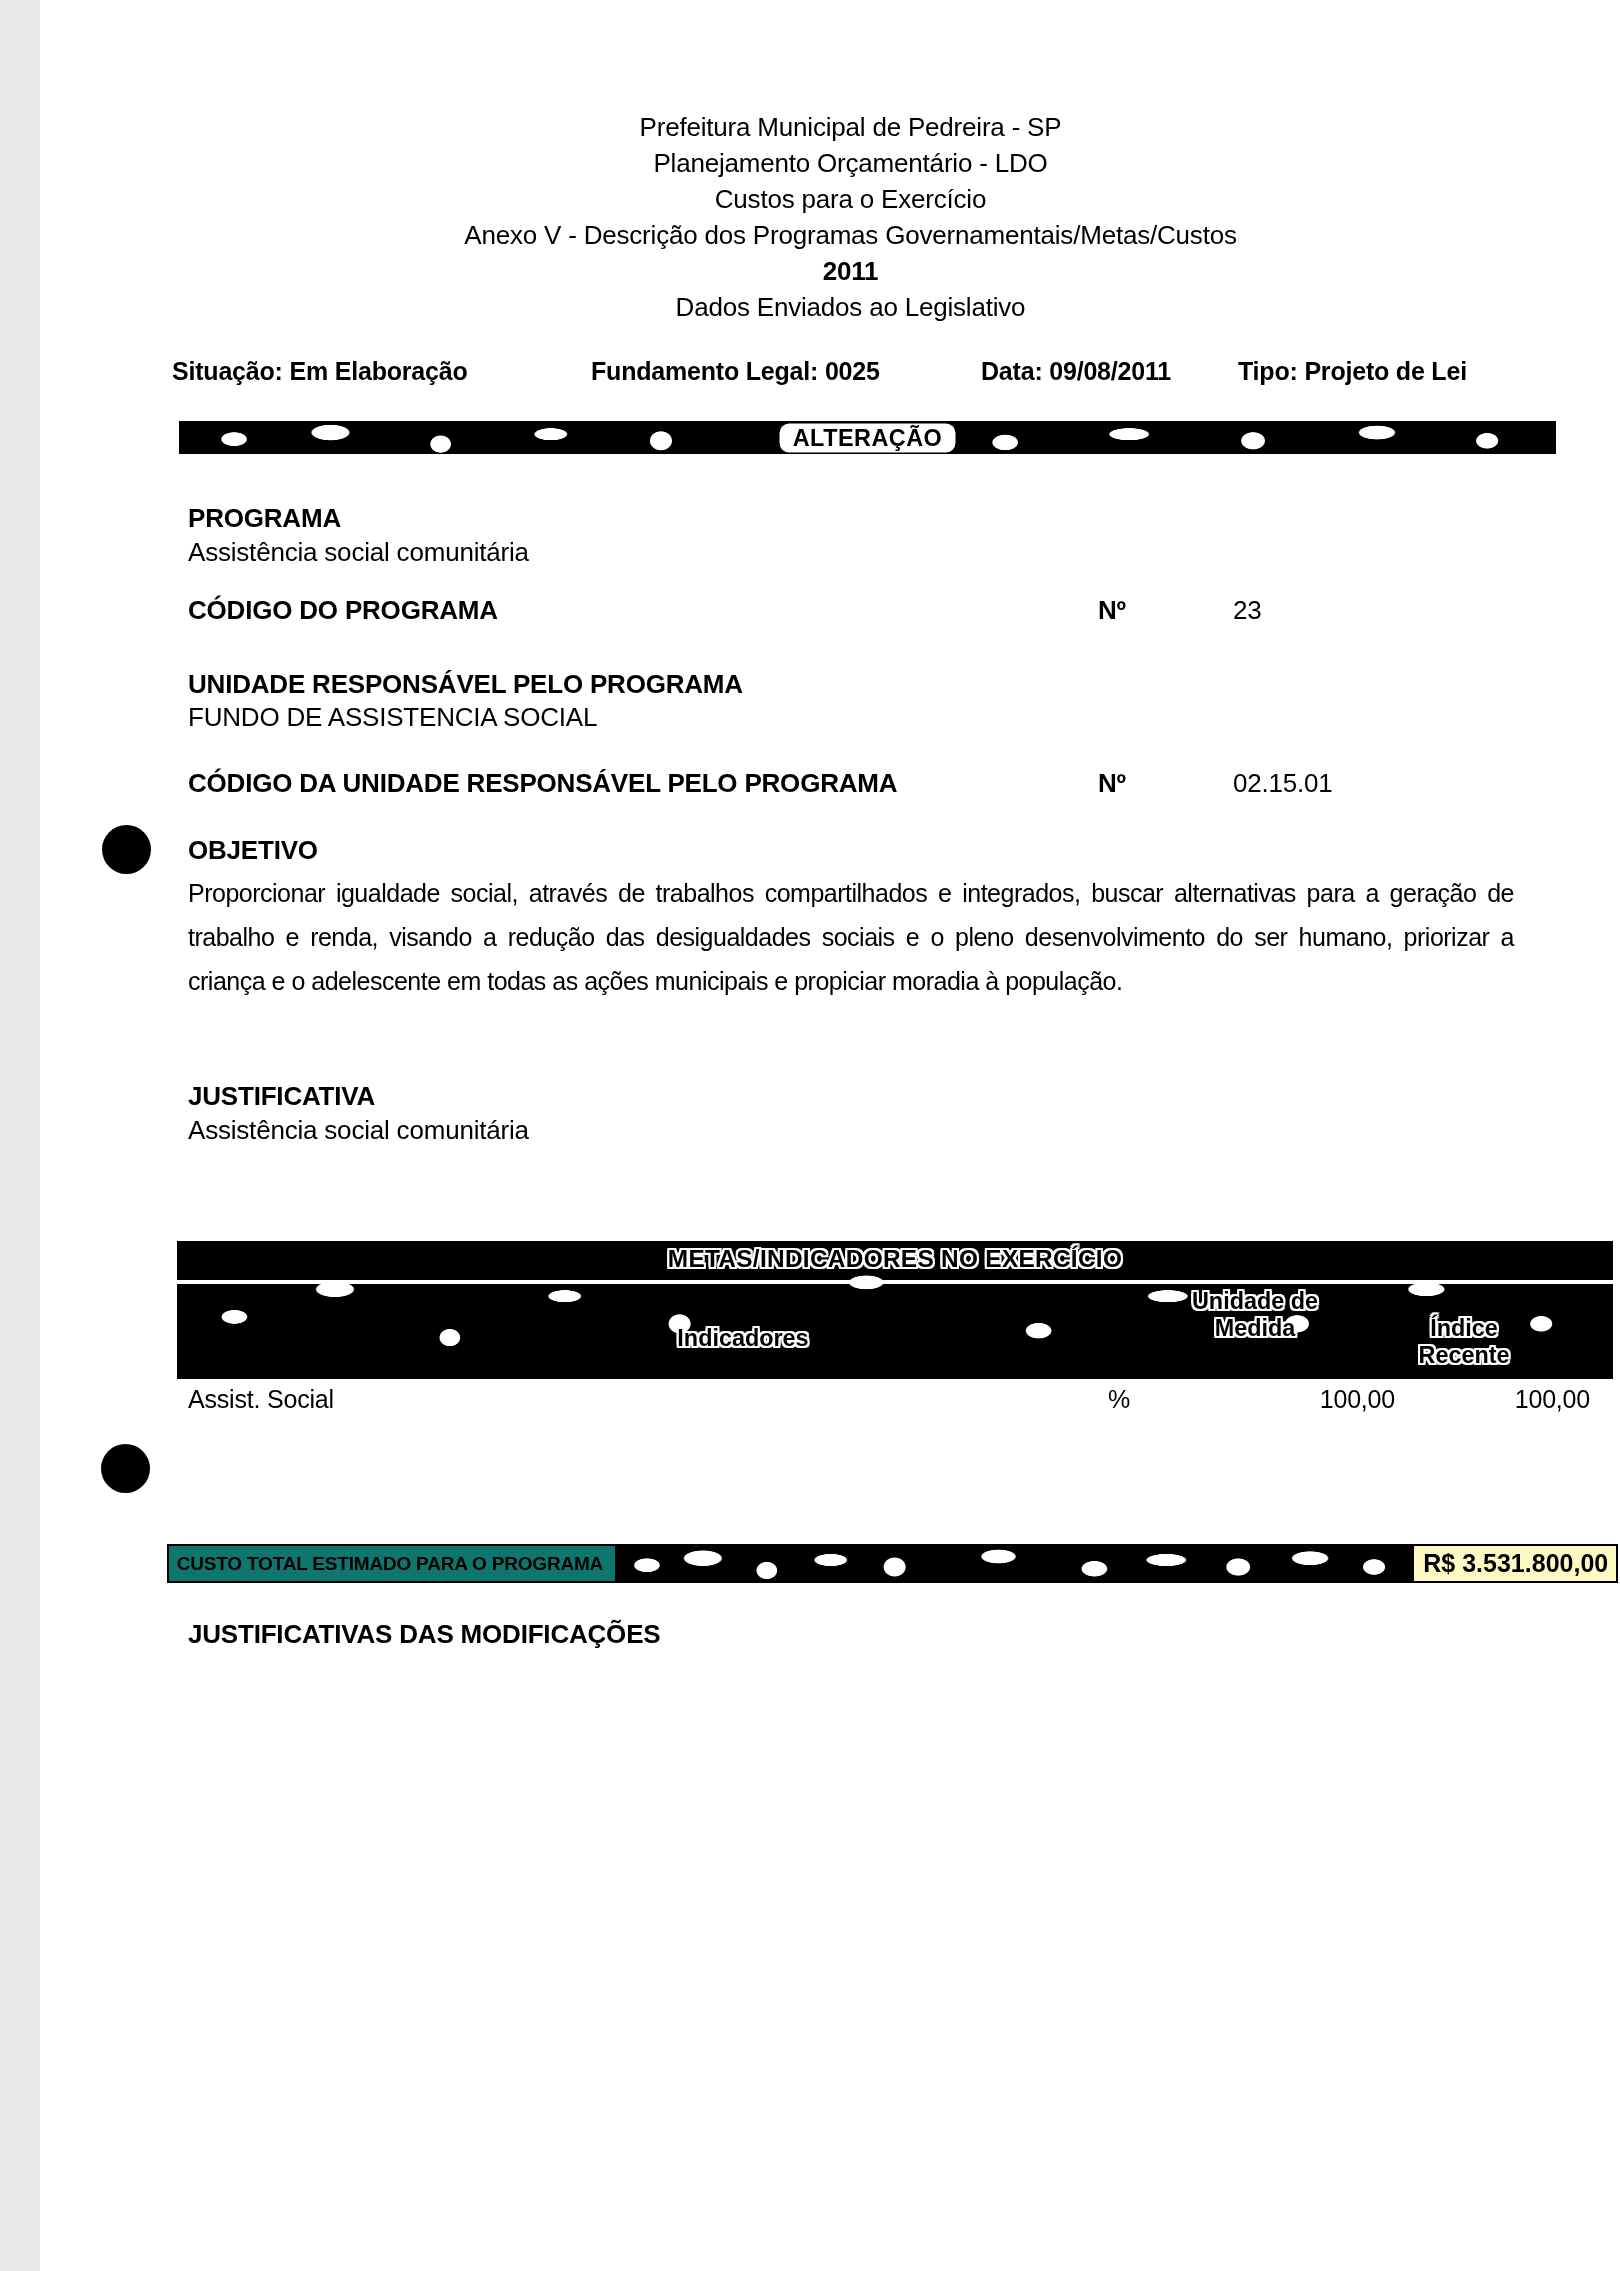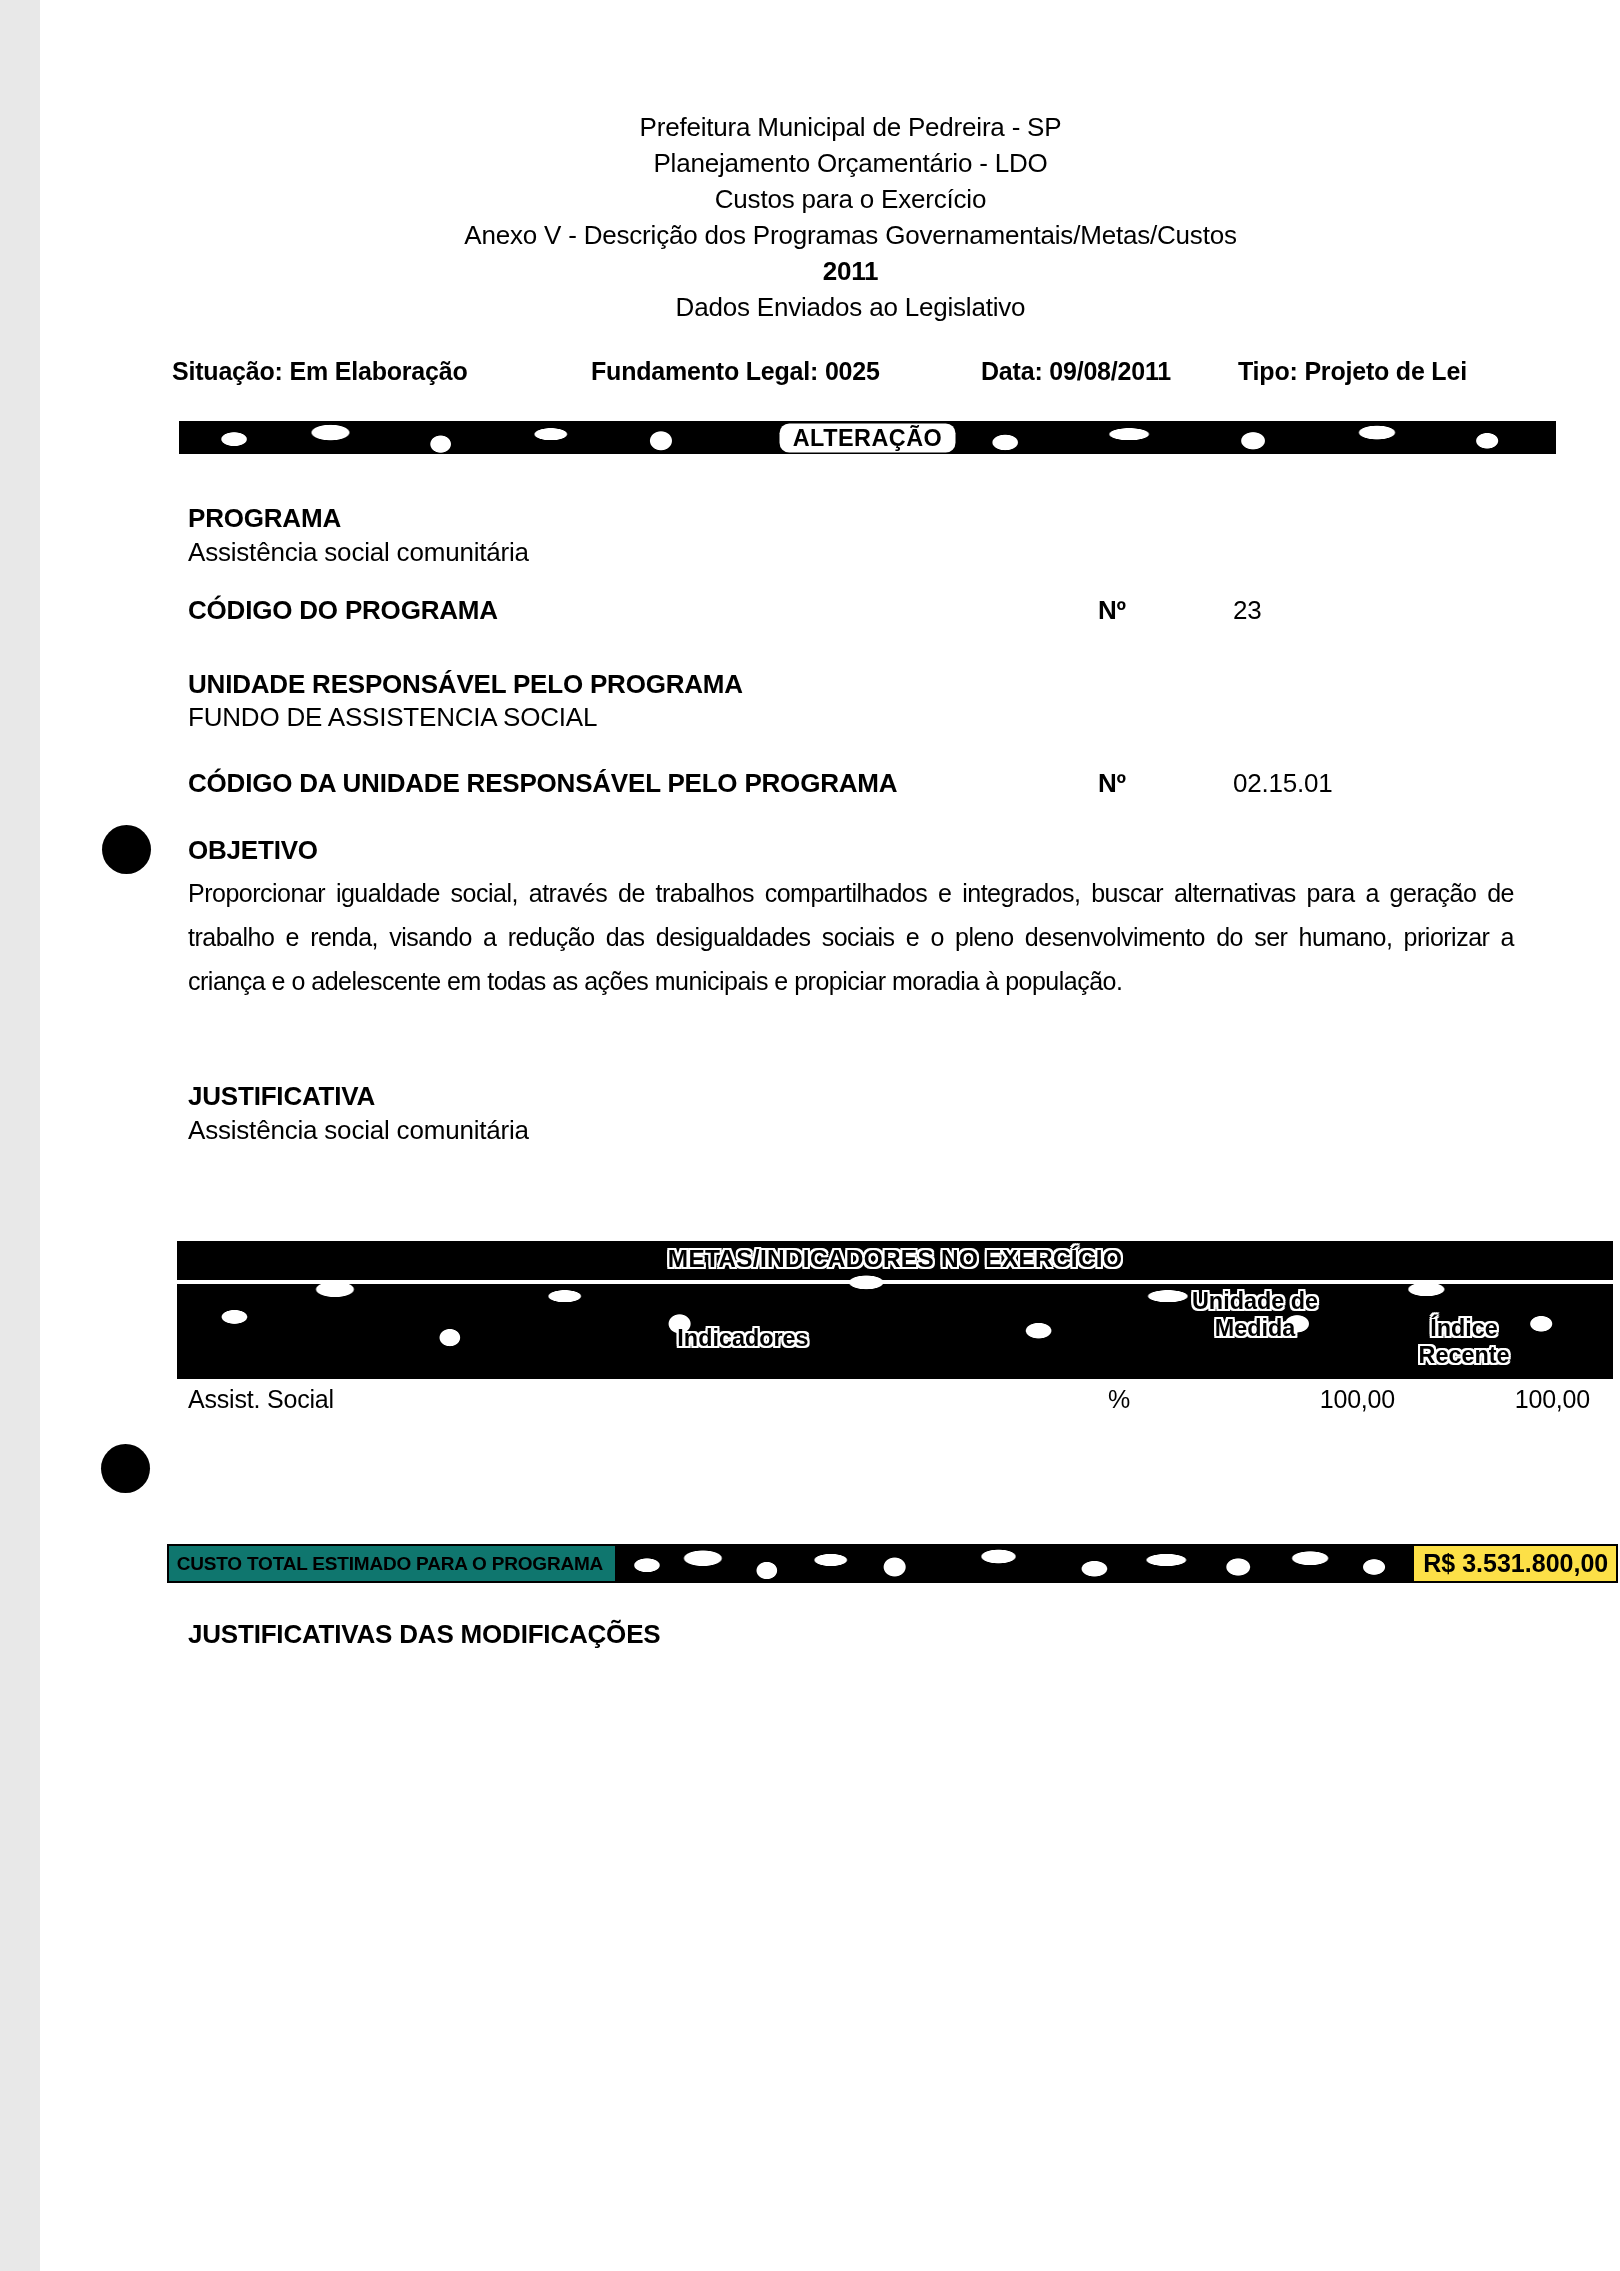--- a/index.html
+++ b/index.html
@@ -98,21 +98,21 @@
     border:2.9px solid #000;box-sizing:border-box;
     display:flex;align-items:stretch;
   }
   .custo-label{
     background:#0f766e;display:flex;align-items:center;
     padding:0 11.7px 0 7.8px;
     font-size:19px;font-weight:bold;letter-spacing:-0.2px;white-space:nowrap;
   }
   .custo-fill{flex:1;}
   .custo-value{
-    background:#fde047;display:flex;align-items:center;
+    background:#fef9c3;display:flex;align-items:center;
     padding:0 7.8px 0 9.8px;
     font-size:25px;font-weight:bold;white-space:nowrap;
   }
 </style>
 </head>
 <body>
 
 <div class="page">
 
   <div class="abs hdr">

